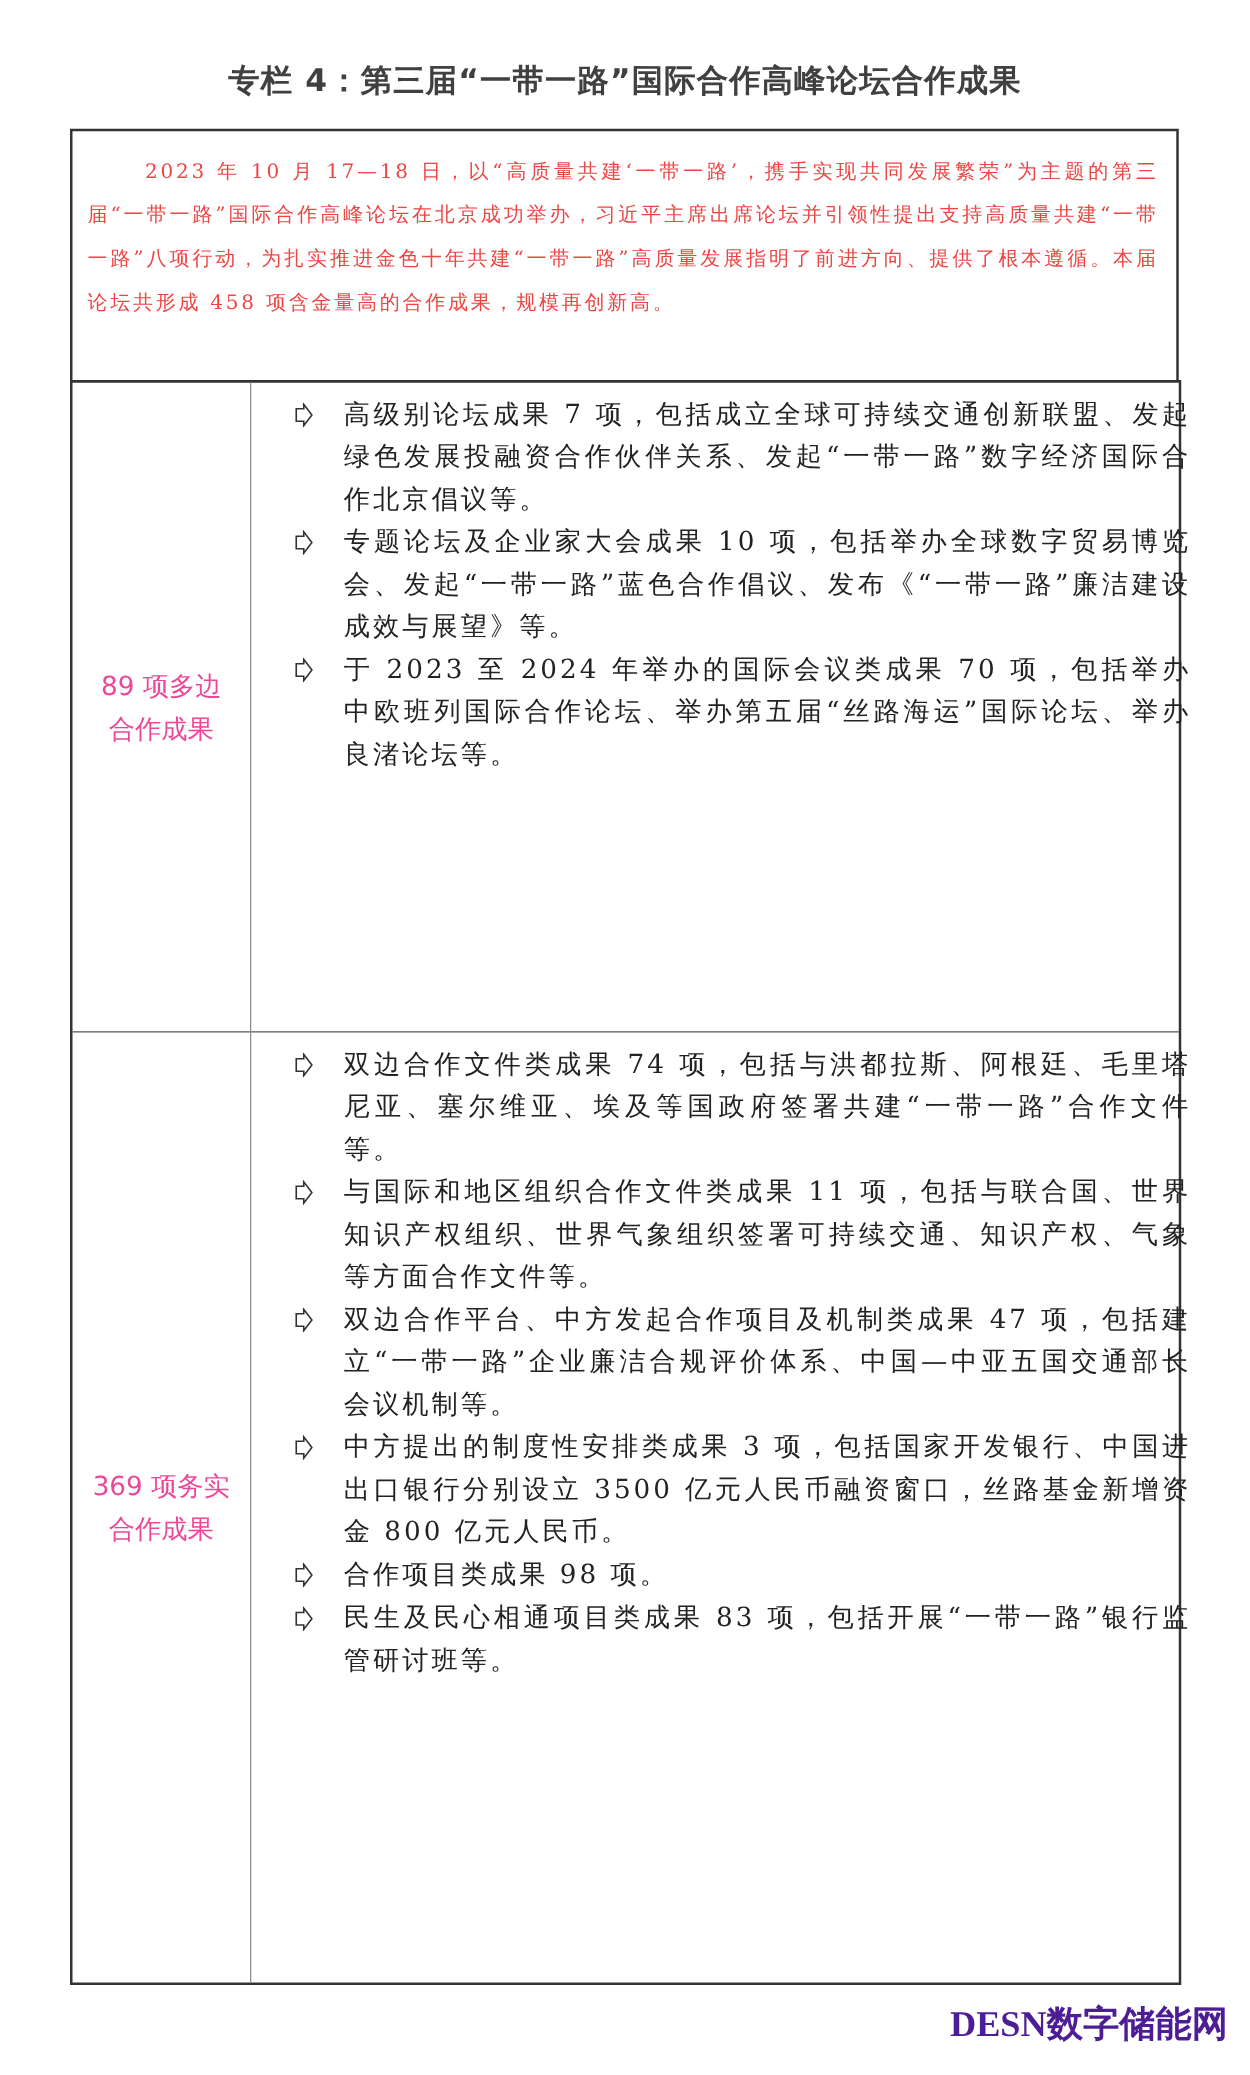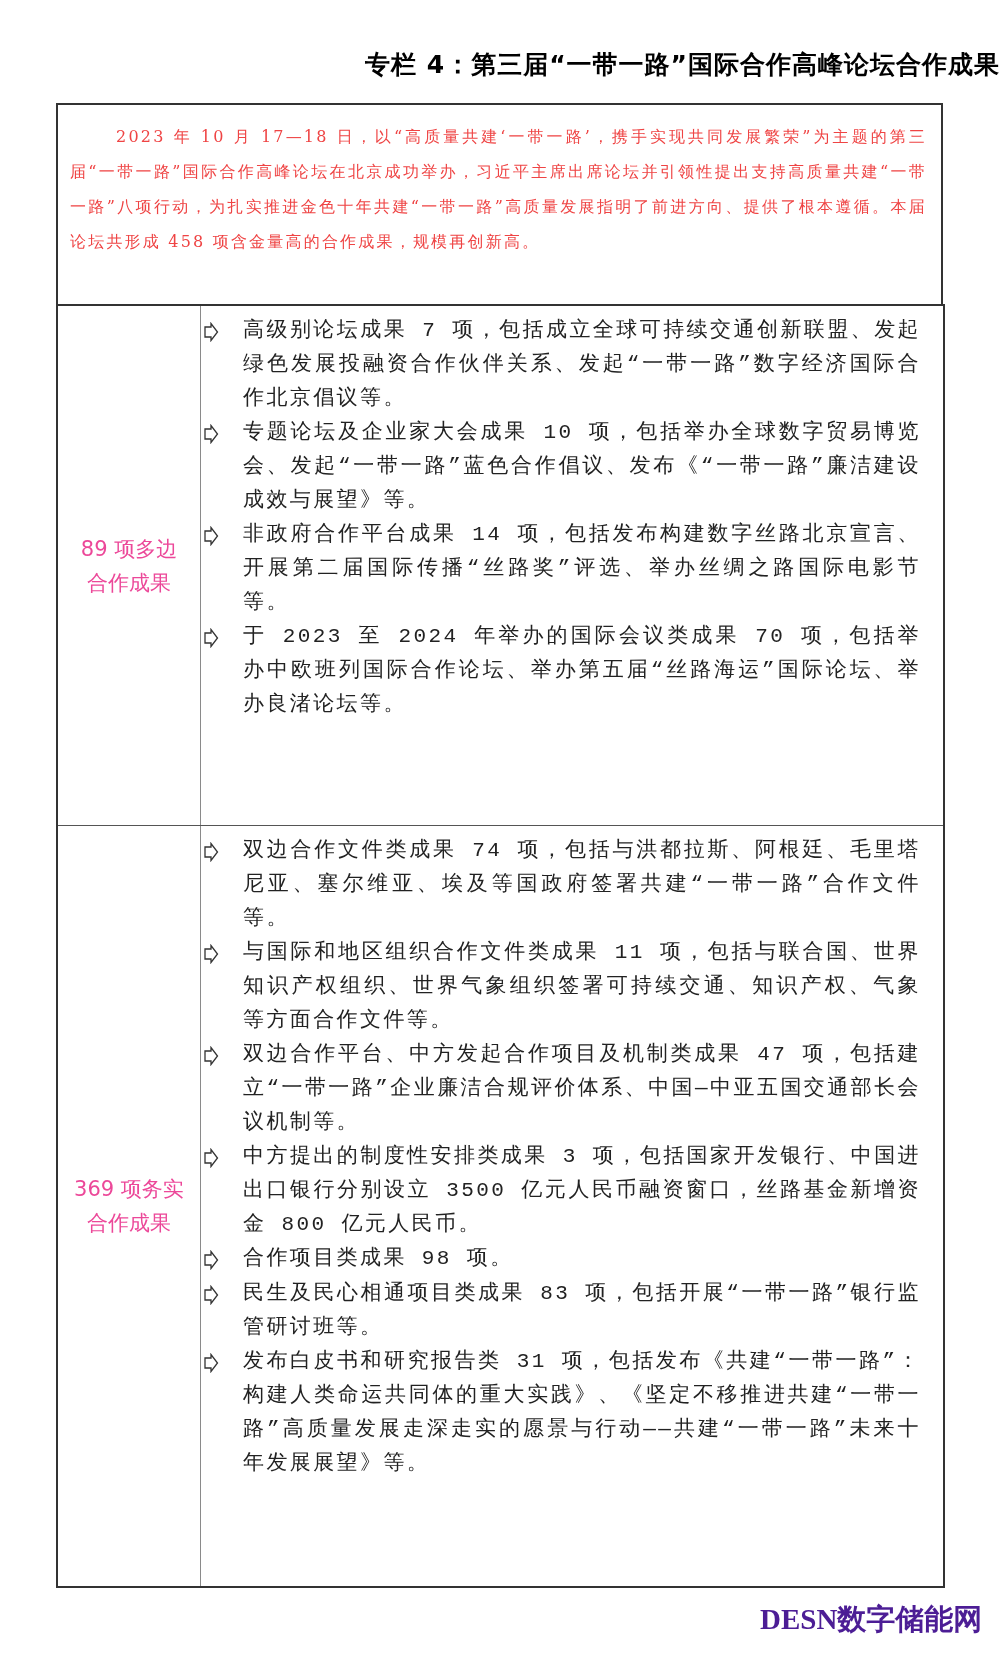--- a/index.html
+++ b/index.html
@@ -3,24 +3,24 @@
   <meta charset="utf-8">
   <style>
     html, body { margin: 0; padding: 0; background: #ffffff; }
     body {
       width: 1000px; height: 1660px; position: relative; overflow: hidden;
       font-family: "DejaVu Serif", "Liberation Serif", serif;
       color: #222222;
     }
     .title {
       position: absolute; left: 0; top: 48px; width: 1000px;
-      text-align: right;
+      text-align: center;
       font-family: "DejaVu Sans", "Liberation Sans", sans-serif;
       font-weight: bold; font-size: 25px; letter-spacing: 1px;
-      color: #000000;
+      color: #404040;
     }
     .intro-box {
       position: absolute; left: 56px; top: 103px; width: 887px; height: 203px;
       border: 2px solid #333333; box-sizing: border-box;
       padding: 14px 14px 0 12px;
     }
     .intro-text {
       font-size: 16px; line-height: 35px; letter-spacing: 2.2px;
       text-indent: 46px; margin: 0; text-align: justify;
       color: #ef4444;
@@ -36,22 +36,22 @@
       position: absolute; left: 0; top: 0; width: 143px; height: 100%;
       border-right: 1.5px solid #8a8a8a; box-sizing: border-box;
       display: flex; align-items: center; justify-content: center;
     }
     .label-text {
       font-family: "DejaVu Sans", "Liberation Sans", sans-serif;
       font-size: 21px; line-height: 34px; text-align: center;
       color: #ec4899; white-space: pre-line;
     }
     .items-cell {
-      position: absolute; left: 129px; top: 0; width: 742px; height: 100%;
-      box-sizing: border-box; padding: 8px 8px 0 16px; font-family: Liberation Mono, monospace;
+      position: absolute; left: 161px; top: 0; width: 742px; height: 100%;
+      box-sizing: border-box; padding: 8px 8px 0 16px;
     }
     .item { display: flex; align-items: flex-start; }
     .bullet {
       flex: 0 0 40px; height: 34px; display: flex; align-items: center;
       margin-top: 1px;
     }
     .bullet svg { width: 16px; height: 20px; }
     .item-text {
       flex: 1; font-size: 21px; line-height: 34px; letter-spacing: 2.4px;
       text-align: justify; color: #222222; margin: 0;
@@ -87,28 +87,20 @@
           </span>
         <p class="item-text">高级别论坛成果 7 项，包括成立全球可持续交通创新联盟、发起绿色发展投融资合作伙伴关系、发起“一带一路”数字经济国际合作北京倡议等。</p>
       </div>
       <div class="item">
         <span class="bullet">
             <svg viewBox="0 0 16 20">
               <path d="M2 5 H8 V1.5 L14.5 10 L8 18.5 V15 H2 Z" fill="none" stroke="#333" stroke-width="1.3"></path>
             </svg>
           </span>
         <p class="item-text">专题论坛及企业家大会成果 10 项，包括举办全球数字贸易博览会、发起“一带一路”蓝色合作倡议、发布《“一带一路”廉洁建设成效与展望》等。</p>
-      </div>
-      <div class="item">
-        <span class="bullet">
-            <svg viewBox="0 0 16 20">
-              <path d="M2 5 H8 V1.5 L14.5 10 L8 18.5 V15 H2 Z" fill="none" stroke="#333" stroke-width="1.3"></path>
-            </svg>
-          </span>
-        <p class="item-text">非政府合作平台成果 14 项，包括发布构建数字丝路北京宣言、开展第二届国际传播“丝路奖”评选、举办丝绸之路国际电影节等。</p>
       </div>
       <div class="item">
         <span class="bullet">
             <svg viewBox="0 0 16 20">
               <path d="M2 5 H8 V1.5 L14.5 10 L8 18.5 V15 H2 Z" fill="none" stroke="#333" stroke-width="1.3"></path>
             </svg>
           </span>
         <p class="item-text">于 2023 至 2024 年举办的国际会议类成果 70 项，包括举办中欧班列国际合作论坛、举办第五届“丝路海运”国际论坛、举办良渚论坛等。</p>
       </div>
     </div>
@@ -161,25 +153,17 @@
         <p class="item-text">合作项目类成果 98 项。</p>
       </div>
       <div class="item">
         <span class="bullet">
             <svg viewBox="0 0 16 20">
               <path d="M2 5 H8 V1.5 L14.5 10 L8 18.5 V15 H2 Z" fill="none" stroke="#333" stroke-width="1.3"></path>
             </svg>
           </span>
         <p class="item-text">民生及民心相通项目类成果 83 项，包括开展“一带一路”银行监管研讨班等。</p>
       </div>
-      <div class="item">
-        <span class="bullet">
-            <svg viewBox="0 0 16 20">
-              <path d="M2 5 H8 V1.5 L14.5 10 L8 18.5 V15 H2 Z" fill="none" stroke="#333" stroke-width="1.3"></path>
-            </svg>
-          </span>
-        <p class="item-text">发布白皮书和研究报告类 31 项，包括发布《共建“一带一路”：构建人类命运共同体的重大实践》、《坚定不移推进共建“一带一路”高质量发展走深走实的愿景与行动——共建“一带一路”未来十年发展展望》等。</p>
-      </div>
     </div>
   </div>
 </div>
 
 <div class="watermark">DESN数字储能网</div>
 
 </body></html>

